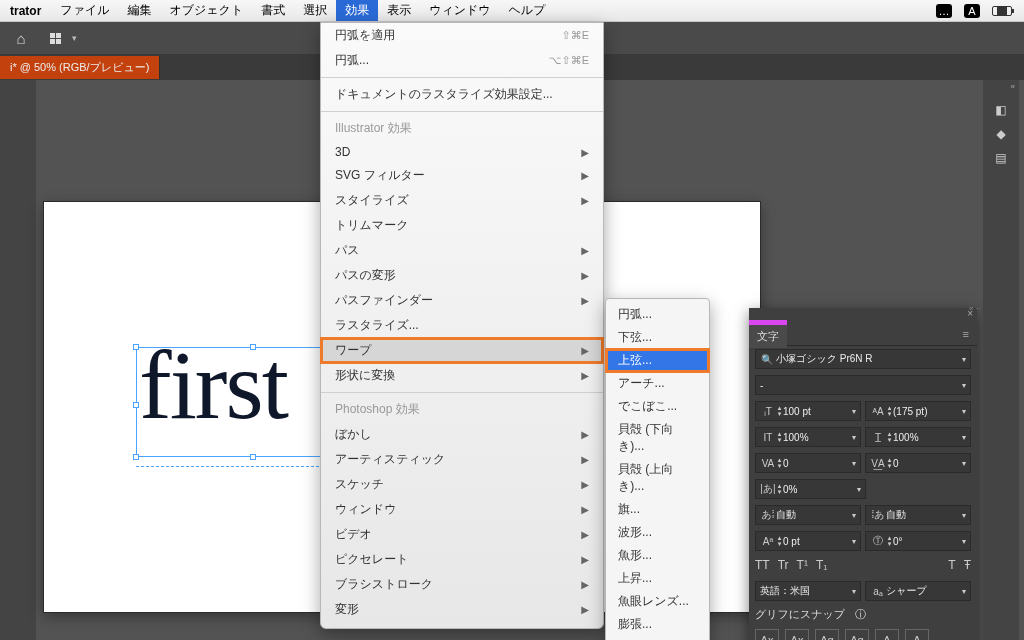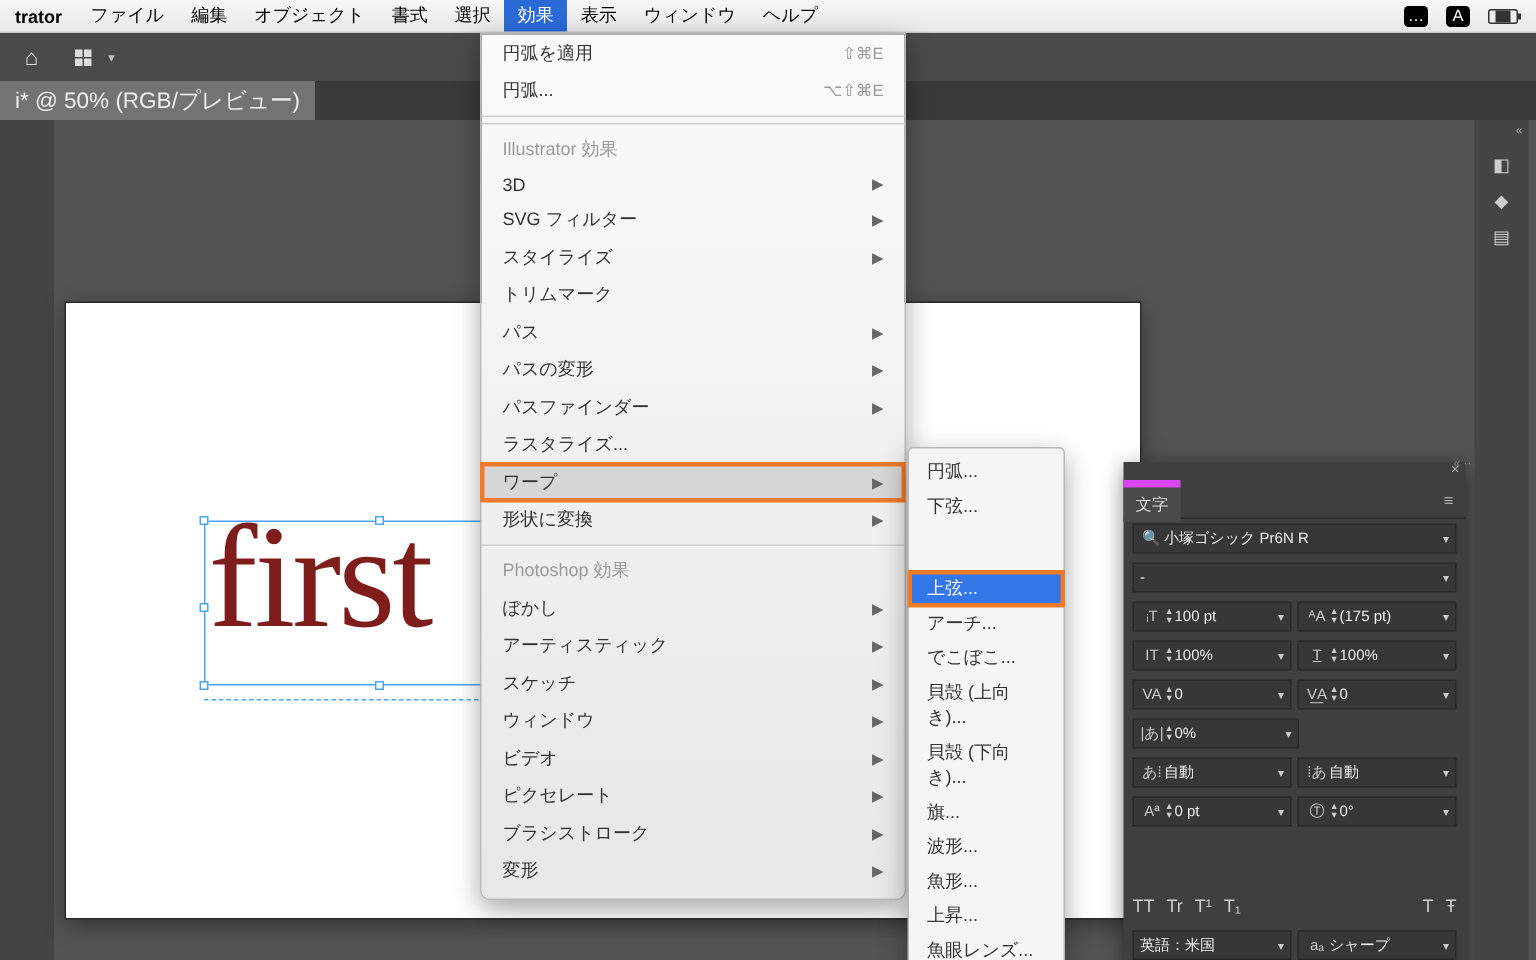--- a/index.html
+++ b/index.html
@@ -21,47 +21,47 @@
 .app-window { position:absolute; top:22px; left:0; right:0; bottom:0; background:#535353; }
 .toolstrip { height:32px; background:#4a4a4a; display:flex; align-items:center; padding:0 8px; gap:8px; color:#ddd; }
 .tool-btn { width:26px; height:26px; display:flex; align-items:center; justify-content:center; }
 .tool-home { font-size:15px; }
 .tool-grid { display:grid; grid-template-columns:repeat(2,5px); grid-template-rows:repeat(2,5px); gap:1px;}
 .tool-grid span{background:#ddd;}
 .tool-dd{font-size:9px;margin-left:-4px;color:#bbb;}
 .toolstrip .title { position:absolute; left:50%; transform:translateX(-50%); font-size:12px; color:#ddd; pointer-events:none;}
 
 .doc-tab-row { height:26px; background:#3a3a3a; display:flex; align-items:center; }
-.doc-tab { background:#737373; color:#eee; font-size:15px; padding:4px 10px; border-right:1px solid #2f2f2f; }
+.doc-tab { background:#c2410c; color:#eee; font-size:11px; padding:4px 10px; border-right:1px solid #2f2f2f; }
 
 .workspace { position:absolute; top:58px; left:0; right:5px; bottom:0; background:#535353; }
 .rail-left { position:absolute; left:0; top:0; width:36px; bottom:0; background:#444; }
 
 .canvas-wrap { position:absolute; left:44px; top:122px; width:716px; height:410px; background:#fff; box-shadow:0 0 0 1px #2b2b2b, 0 4px 14px rgba(0,0,0,.4); }
 .text-box { position:absolute; left:92px; top:145px; width:228px; height:110px; }
 .text-box .sel { position:absolute; inset:0; border:1px solid #4aa3ff; }
 .text-box .hnd { position:absolute; width:6px; height:6px; background:#fff; border:1px solid #4aa3ff; }
 .text-box .hnd.tl{left:-3px;top:-3px}.text-box .hnd.tr{right:-3px;top:-3px}.text-box .hnd.bl{left:-3px;bottom:-3px}.text-box .hnd.br{right:-3px;bottom:-3px}
 .text-box .hnd.ml{left:-3px;top:50%}.text-box .hnd.mr{right:-3px;top:50%}.text-box .hnd.mt{top:-3px;left:50%}.text-box .hnd.mb{bottom:-3px;left:50%}
-.text-box .txt { position:absolute; left:3px; top:-18px; font-size:98px; font-weight:400; color:#7f1d1d; font-family: Georgia, 'Times New Roman', serif; letter-spacing:-2px;}
+.text-box .txt { position:absolute; left:3px; top:-18px; font-size:98px; font-weight:400; color:#0f172a; font-family: Georgia, 'Times New Roman', serif; letter-spacing:-2px;}
 .text-box .base { position:absolute; left:0; right:0; bottom:-10px; border-top:1px dashed #4aa3ff; }
 
 
 .char-panel { position:absolute; right:42px; top:228px; width:228px; background:#3f3f3f; color:#ddd; font-size:11px; box-shadow:0 4px 14px rgba(0,0,0,.5); }
 .char-panel .titlebar { height:14px; display:flex; justify-content:flex-end; padding:0 4px; font-size:10px; color:#aaa;}
 .char-panel .tabrow { display:flex; align-items:center; height:24px; border-bottom:1px solid #2a2a2a; }
 .char-panel .tab { padding:4px 8px; background:#4a4a4a; border-top:5px solid #d946ef;}
 .char-panel .menu-ic { margin-left:auto; padding:0 8px; color:#aaa; }
 .char-panel .row { display:flex; align-items:center; padding:3px 6px; gap:4px; }
 .field { flex:1; display:flex; align-items:center; background:#373737; border:1px solid #2a2a2a; height:20px; padding:0 4px; }
 .field .ic { width:16px; font-size:10px; color:#ccc; display:flex; align-items:center; justify-content:center;}
 .field .spin { width:7px; font-size:7px; color:#ccc; line-height:6px; text-align:center;}
 .field .val { flex:1; color:#eee; font-size:10px; }
 .field .dd { font-size:8px; color:#ccc; }
-.tt-row{display:flex;gap:8px;padding:4px 6px 6px;margin-top:39px;}
+.tt-row{display:flex;gap:8px;padding:4px 6px 6px;}
 .tt{font-size:12px;color:#ccc;}
 .glyph-row{display:flex;gap:6px;padding:4px 6px 8px;}
 .gbox{width:24px;height:22px;border:1px solid #666;display:flex;align-items:center;justify-content:center;font-size:11px;color:#ccc;}
 
 .side-rail { position:absolute; right:0; top:0; width:36px; bottom:0; background:#444; }
 .side-rail .r-ic{height:24px;display:flex;align-items:center;justify-content:center;color:#ccc;font-size:12px;}
 .side-rail .close{position:absolute;right:4px;top:2px;font-size:8px;color:#aaa;}
 .collapse-dots{position:absolute; right:38px; top:224px; color:#888; font-size:8px;}
 
 
@@ -69,21 +69,21 @@
 .dropdown .dline{padding:4px 14px; display:flex; align-items:center;}
 .dropdown .dline .sc{margin-left:auto; color:#999; font-size:11px;}
 .dropdown .dsep{height:1px;background:#cfcfcf;margin:4px 0;}
 .dropdown .dhead{padding:4px 14px;color:#9a9a9a;}
 .dropdown .dsub{padding:4px 14px;display:flex;align-items:center;}
 .dropdown .dsub .arr{margin-left:auto;color:#666;font-size:10px;}
 .dropdown .dsub.highlight{outline:3px solid #ef7a2a; outline-offset:-2px; background:#d6d6d6;}
 
 .submenu { position:absolute; top:298px; left:605px; width:105px; background:#f5f5f5; border:1px solid #b7b7b7; border-radius:4px; box-shadow:0 6px 18px rgba(0,0,0,.35); font-size:12px; color:#333; padding:4px 0;}
 .submenu .sline{padding:3px 12px;}
-.submenu .sline.sel{background:#3276e8;color:#fff;margin-top:32px;}
+.submenu .sline.sel{background:#3276e8;color:#fff;}
 .submenu .sline.box{outline:3px solid #ef7a2a; outline-offset:-2px;}
 </style>
 </head>
 <body>
 
 <div class="menubar">
   <div class="app">trator</div>
   <div class="mitem">ファイル</div>
   <div class="mitem">編集</div>
   <div class="mitem">オブジェクト</div>
@@ -284,20 +284,23 @@
 <div class="dropdown">
   <div class="dline">
       <span>円弧を適用</span>
       <span class="sc">⇧⌘E</span>
     </div>
   <div class="dline">
       <span>円弧...</span>
       <span class="sc">⌥⇧⌘E</span>
     </div>
   <div class="dsep"></div>
+  <div class="dline">
+      <span>ドキュメントのラスタライズ効果設定...</span>
+    </div>
   <div class="dsep"></div>
   <div class="dhead">Illustrator 効果</div>
   <div class="dsub">
       <span>3D</span>
       <span class="arr">▶</span>
     </div>
   <div class="dsub">
       <span>SVG フィルター</span>
       <span class="arr">▶</span>
     </div>
@@ -367,22 +370,22 @@
     </div>
 
 </div>
 
 <div class="submenu">
   <div class="sline">円弧...</div>
   <div class="sline">下弦...</div>
   <div class="sline sel box">上弦...</div>
   <div class="sline">アーチ...</div>
   <div class="sline">でこぼこ...</div>
+  <div class="sline">貝殻 (下向き)...</div>
   <div class="sline">貝殻 (上向き)...</div>
-  <div class="sline">貝殻 (下向き)...</div>
   <div class="sline">旗...</div>
   <div class="sline">波形...</div>
   <div class="sline">魚形...</div>
   <div class="sline">上昇...</div>
   <div class="sline">魚眼レンズ...</div>
   <div class="sline">膨張...</div>
   <div class="sline">絞り込み...</div>
 
 </div>
 

